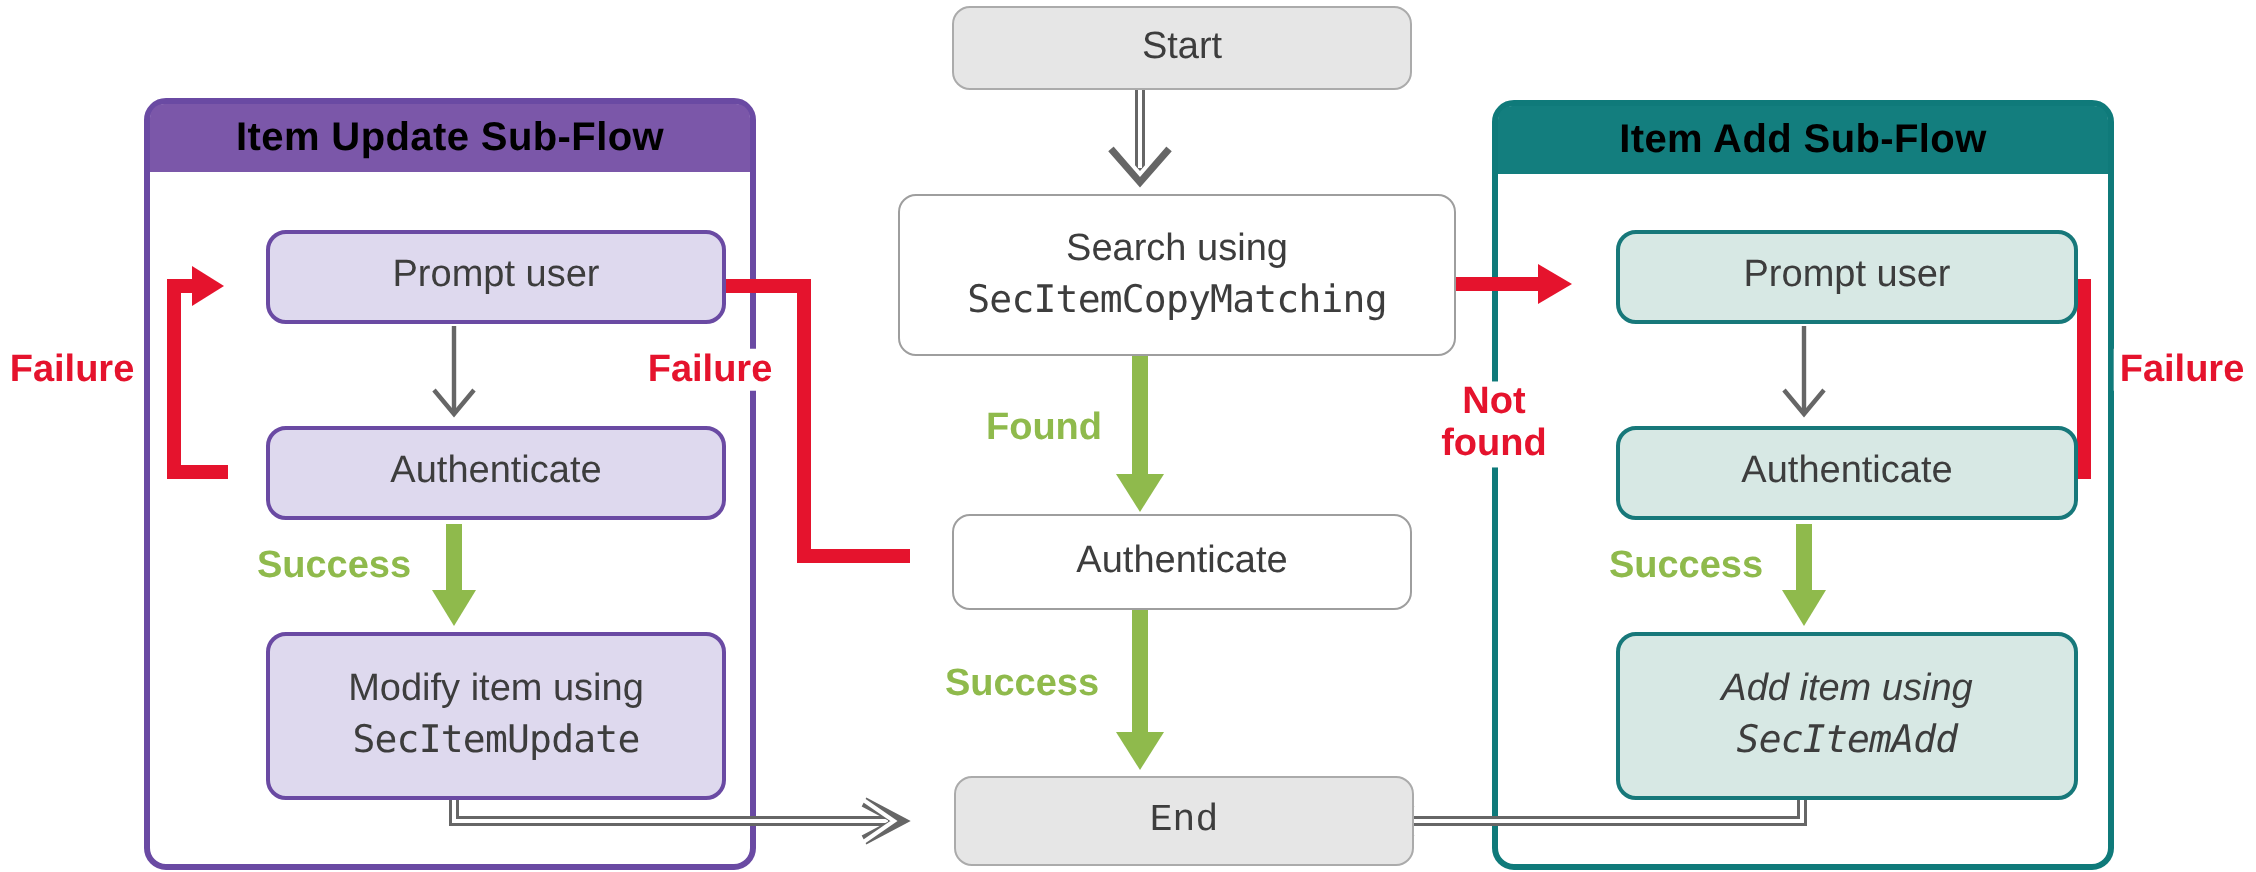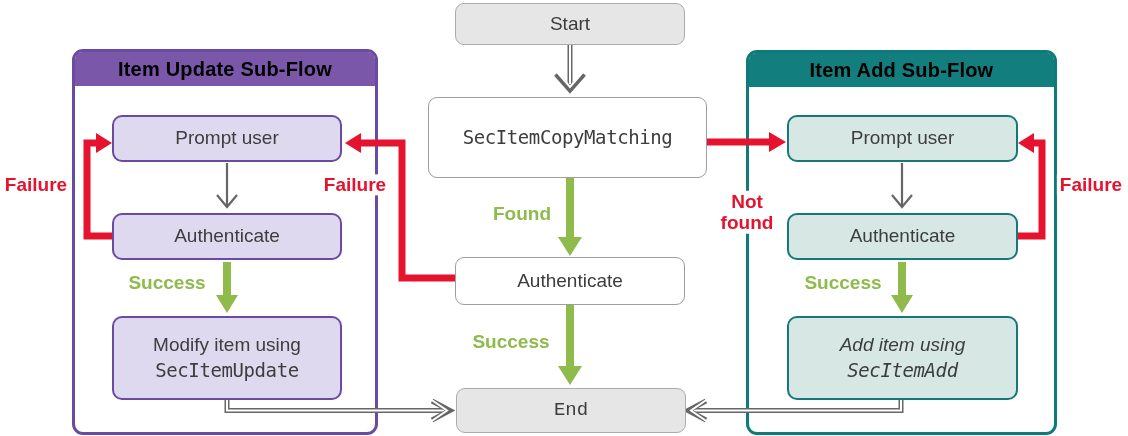--- a/index.html
+++ b/index.html
@@ -23,21 +23,21 @@
   .head-red{fill:var(--red,#e5132d);stroke:none;}
   .arrow-green{fill:none;stroke:var(--green,#8fba4c);stroke-width:8;}
   .head-green{fill:var(--green,#8fba4c);stroke:none;}
   .arrow-thin{fill:none;stroke:var(--arrow_gray,#5f5f5f);stroke-width:2.2;}
   .outl-out{fill:none;stroke:var(--arrow_gray,#6e6e6e);stroke-width:5;}
   .outl-in{fill:none;stroke:#fff;stroke-width:2;}
   
   .node{
     position:absolute;box-sizing:border-box;z-index:3;
     display:flex;flex-direction:column;align-items:center;justify-content:center;
-    border-radius:9px;font-size:19px;line-height:1.3;text-align:center;
+    border-radius:9px;font-size:19px;line-height:1.3;text-align:center;margin-left:21px;
   }
   .node .mono{font-family:"DejaVu Sans Mono","Liberation Mono",monospace;font-size:19px;letter-spacing:-0.4px;}
   .node.gray {background:var(--gray_fill,#e6e6e6);border:1.5px solid var(--gray_border,#ababab);}
   .node.white{background:#fff;border:1.5px solid var(--white_box_border,#9e9e9e);}
   .node.purple{background:var(--purple_fill,#ded9ee);border:2px solid var(--purple_box_border,#6a4aa3);border-radius:10px;}
   .node.teal  {background:var(--teal_fill,#d7e8e4);border:2px solid var(--teal_box_border,#17787a);border-radius:10px;}
   .n-start  {left:455px;top:3px;  width:230px;height:42px;}
   .n-search {left:428px;top:97px; width:279px;height:81px;}
   .n-cauth  {left:455px;top:257px;width:230px;height:48px;}
   .n-end    {left:456px;top:388px;width:230px;height:45px;font-family:Liberation Mono, monospace;}
@@ -138,20 +138,21 @@
     <g>
       <path class="arrow-red" d="M1016 236 H1042 V143 H1033"></path>
       <polygon class="head-red" points="1034,133 1034,153 1018,143"></polygon>
     </g>
   </svg>
 
   <div class="node gray n-start">
     <span>Start</span>
   </div>
   <div class="node white n-search">
+    <span>Search using</span>
     <span class="mono">SecItemCopyMatching</span>
   </div>
   <div class="node white n-cauth">
     <span>Authenticate</span>
   </div>
   <div class="node gray n-end">
     <span>End</span>
   </div>
 
   <div class="node purple n-lprompt">

